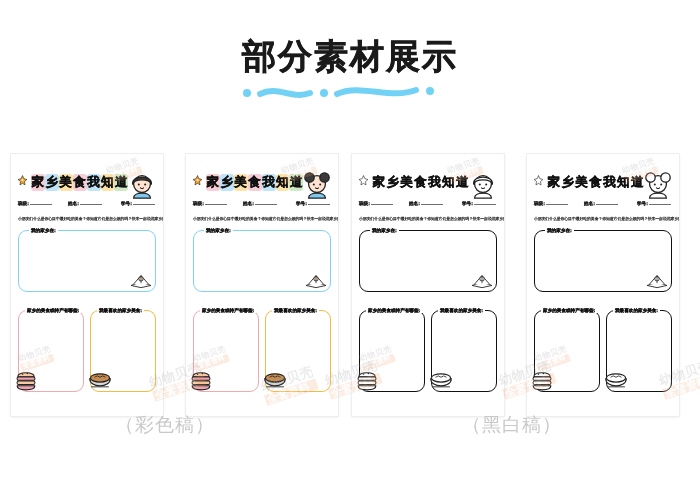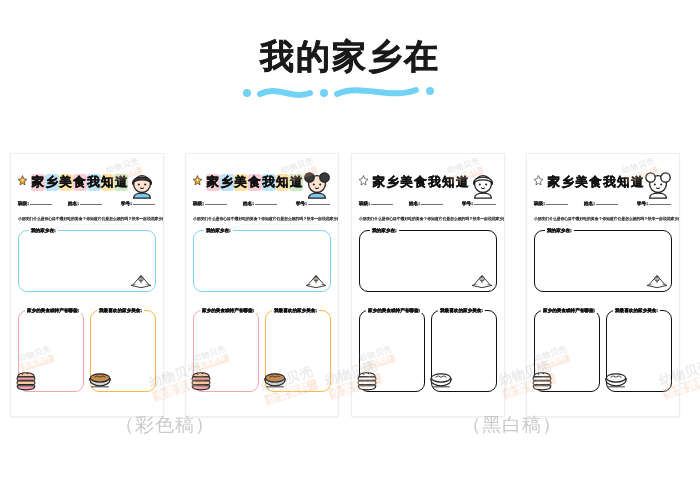--- a/index.html
+++ b/index.html
@@ -114,21 +114,21 @@
               color: #fff; padding: 0 2px; border-radius: 1px; margin-top: 1px; }
   .wm.big .wm-a { font-size: 13px; }
   .wm.big .wm-b { font-size: 11px; }
 </style>
 </head>
 <body>
 
 <div class="page">
 
   <div class="header">
-    <div class="header-title">我的家乡在</div>
+    <div class="header-title">部分素材展示</div>
     <svg class="header-underline" viewBox="0 0 220 20">
       <circle cx="7" cy="12" r="4" fill="#72d2f5"></circle>
       <path d="M20 13 C 38 4, 52 19, 70 12" stroke="#72d2f5" stroke-width="6" fill="none" stroke-linecap="round"></path>
       <circle cx="84" cy="12" r="4" fill="#72d2f5"></circle>
       <path d="M97 13 C 120 2, 150 19, 176 9" stroke="#72d2f5" stroke-width="6" fill="none" stroke-linecap="round"></path>
       <circle cx="190" cy="10" r="4" fill="#72d2f5"></circle>
     </svg>
   </div>
 
   <div class="sheets">

